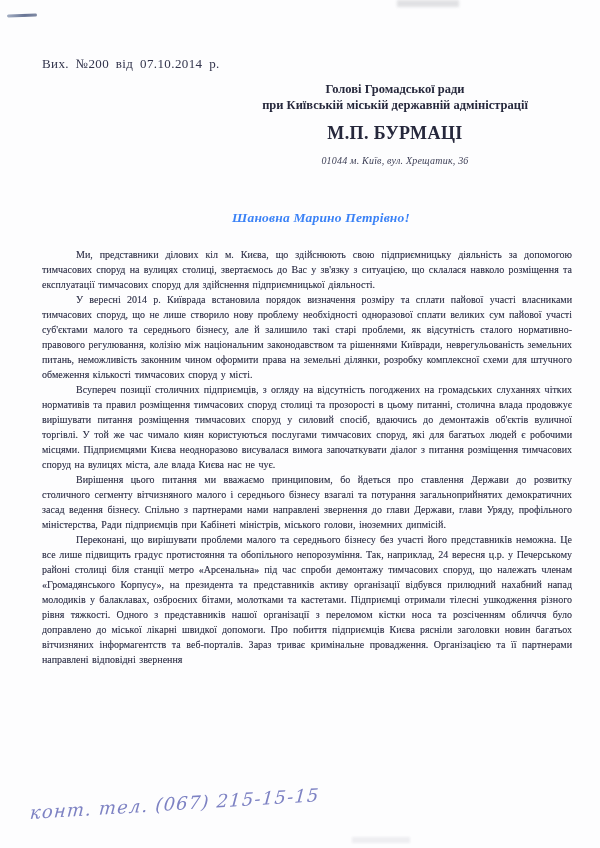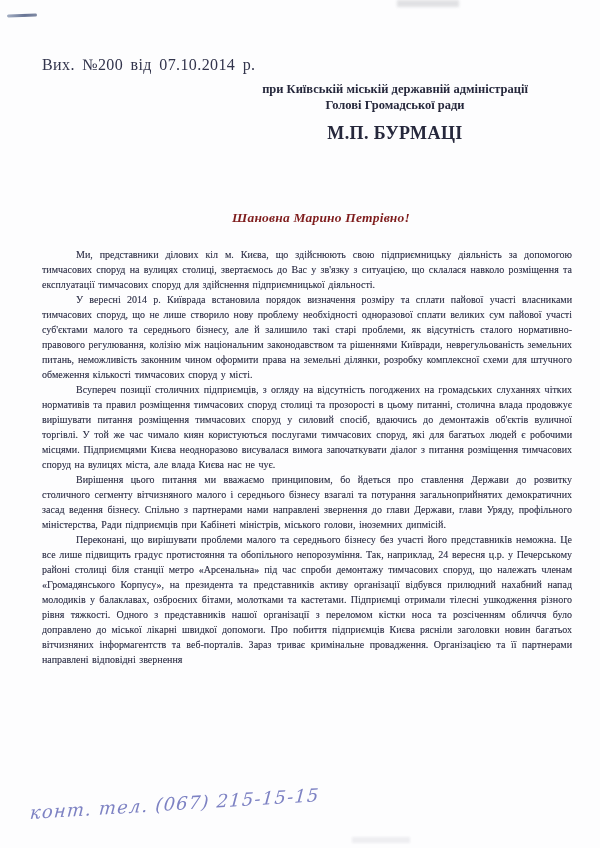--- a/index.html
+++ b/index.html
@@ -23,40 +23,40 @@
     position:absolute; left:397px; top:0; width:62px; height:7px;
     background:#d9dadd; filter:blur(1.5px); opacity:.8;
   }
   .artifact-smudge-bottom {
     position:absolute; left:352px; top:837px; width:58px; height:6px;
     background:#eeeef1; filter:blur(1px);
   }
   
   .ref-line {
     position:absolute; left:42px; top:56px;
-    font-size:16px; letter-spacing:.4px; word-spacing:3px;
+    font-size:13px; letter-spacing:.4px; word-spacing:3px;
     color:#32344c;
   }
   .addressee {
     position:absolute; left:230px; top:82px; width:330px;
     text-align:center; font-weight:bold; font-size:12.5px;
     line-height:15.5px; color:#26283c;
   }
   .addressee-name {
     margin-top:13px; font-size:18px; letter-spacing:.4px;
   }
   .addressee-address {
     margin-top:11px; font-weight:normal; font-style:italic;
     font-size:10px; color:#3c3e55; letter-spacing:.2px;
   }
   .salutation {
     position:absolute; left:42px; top:210px; width:540px;
     padding-left:18px; box-sizing:border-box;
     text-align:center; font-weight:bold; font-style:italic;
-    font-size:13.5px; color:#7f1d1d; letter-spacing:.2px;
+    font-size:13.5px; color:#3b82f6; letter-spacing:.2px;
   }
   
   .letter-body {
     position:absolute; left:42px; top:247px; width:530px;
     text-align:justify; font-size:10px; line-height:15px;
     color:#34364c; text-shadow:0 0 .4px rgba(45,47,75,.45);
   }
   .letter-body p { margin:0; text-indent:34px; word-spacing:1px; }
   
   .handwriting {
@@ -73,23 +73,24 @@
 <body>
 
 <div class="page">
 
   <div class="artifact-dash"></div>
   <div class="artifact-smudge-top"></div>
 
   <div class="ref-line">Вих. №200  від  07.10.2014 р.</div>
 
   <div class="addressee">
+    <div>Голові Громадської ради</div>
     <div>при Київській міській державній адміністрації</div>
-    <div>Голові Громадської ради</div>
     <div class="addressee-name">М.П. БУРМАЦІ</div>
+    <div class="addressee-address">01044 м. Київ, вул. Хрещатик, 36</div>
   </div>
 
   <div class="salutation">Шановна Марино Петрівно!</div>
 
   <div class="letter-body">
     <p>Ми, представники ділових кіл м. Києва, що здійснюють свою підприємницьку діяльність за допомогою тимчасових споруд на вулицях столиці, звертаємось до Вас у зв'язку з ситуацією, що склалася навколо розміщення та експлуатації тимчасових споруд для здійснення підприємницької діяльності.</p>
     <p>У вересні 2014 р. Київрада встановила порядок визначення розміру та сплати пайової участі власниками тимчасових споруд, що не лише створило нову проблему необхідності одноразової сплати великих сум пайової участі суб'єктами малого та середнього бізнесу, але й залишило такі старі проблеми, як відсутність сталого нормативно-правового регулювання, колізію між національним законодавством та рішеннями Київради, неврегульованість земельних питань, неможливість законним чином оформити права на земельні ділянки, розробку комплексної схеми для штучного обмеження кількості тимчасових споруд у місті.</p>
     <p>Всупереч позиції столичних підприємців, з огляду на відсутність погоджених на громадських слуханнях чітких нормативів та правил розміщення тимчасових споруд столиці та прозорості в цьому питанні, столична влада продовжує вирішувати питання розміщення тимчасових споруд у силовий спосіб, вдаючись до демонтажів об'єктів вуличної торгівлі. У той же час чимало киян користуються послугами тимчасових споруд, які для багатьох людей є робочими місцями. Підприємцями Києва неодноразово висувалася вимога започаткувати діалог з питання розміщення тимчасових споруд на вулицях міста, але влада Києва нас не чує.</p>
     <p>Вирішення цього питання ми вважаємо принциповим, бо йдеться про ставлення Держави до розвитку столичного сегменту вітчизняного малого і середнього бізнесу взагалі та потурання загальноприйнятих демократичних засад ведення бізнесу. Спільно з партнерами нами направлені звернення до глави Держави, глави Уряду, профільного міністерства, Ради підприємців при Кабінеті міністрів, міського голови, іноземних дипмісій.</p>
     <p>Переконані, що вирішувати проблеми малого та середнього бізнесу без участі його представників неможна. Це все лише підвищить градус протистояння та обопільного непорозуміння. Так, наприклад, 24 вересня ц.р. у Печерському районі столиці біля станції метро «Арсенальна» під час спроби демонтажу тимчасових споруд, що належать членам «Громадянського Корпусу», на президента та представників активу організації відбувся прилюдний нахабний напад молодиків у балаклавах, озброєних бітами, молотками та кастетами. Підприємці отримали тілесні ушкодження різного рівня тяжкості. Одного з представників нашої організації  з переломом кістки носа та розсіченням обличчя було доправлено до міської лікарні швидкої допомоги. Про побиття підприємців Києва рясніли заголовки новин багатьох вітчизняних інформагентств та веб-порталів. Зараз триває кримінальне провадження. Організацією та її партнерами направлені відповідні звернення</p>

